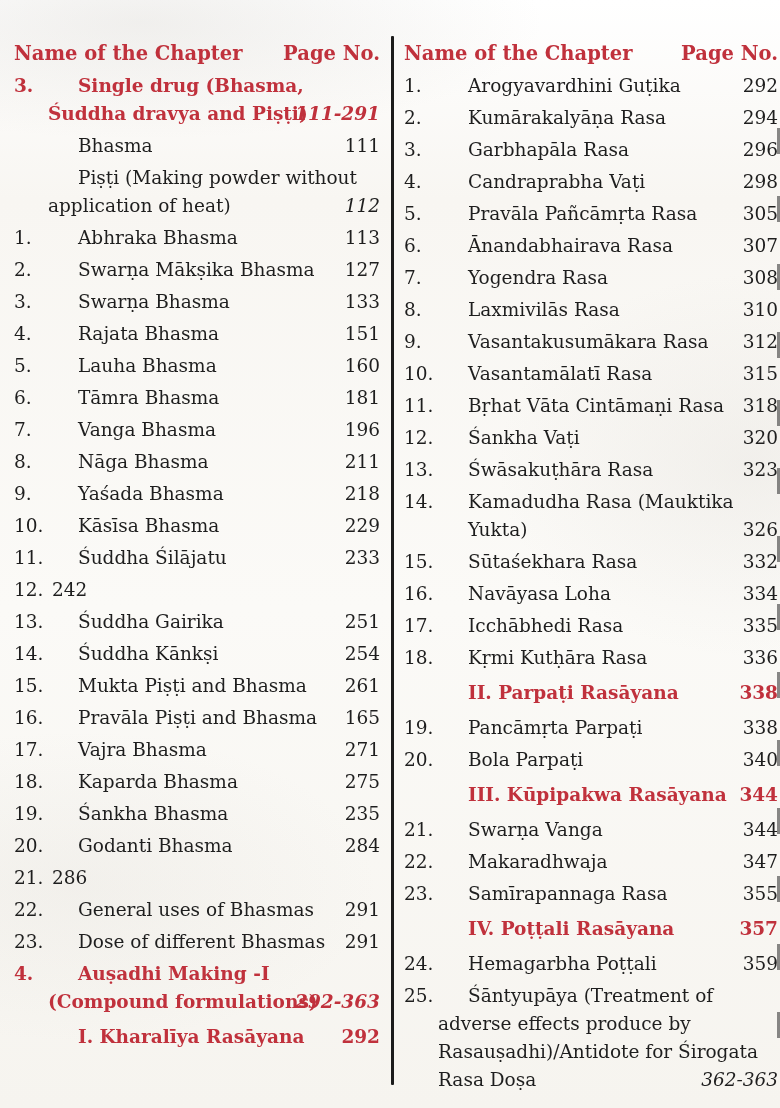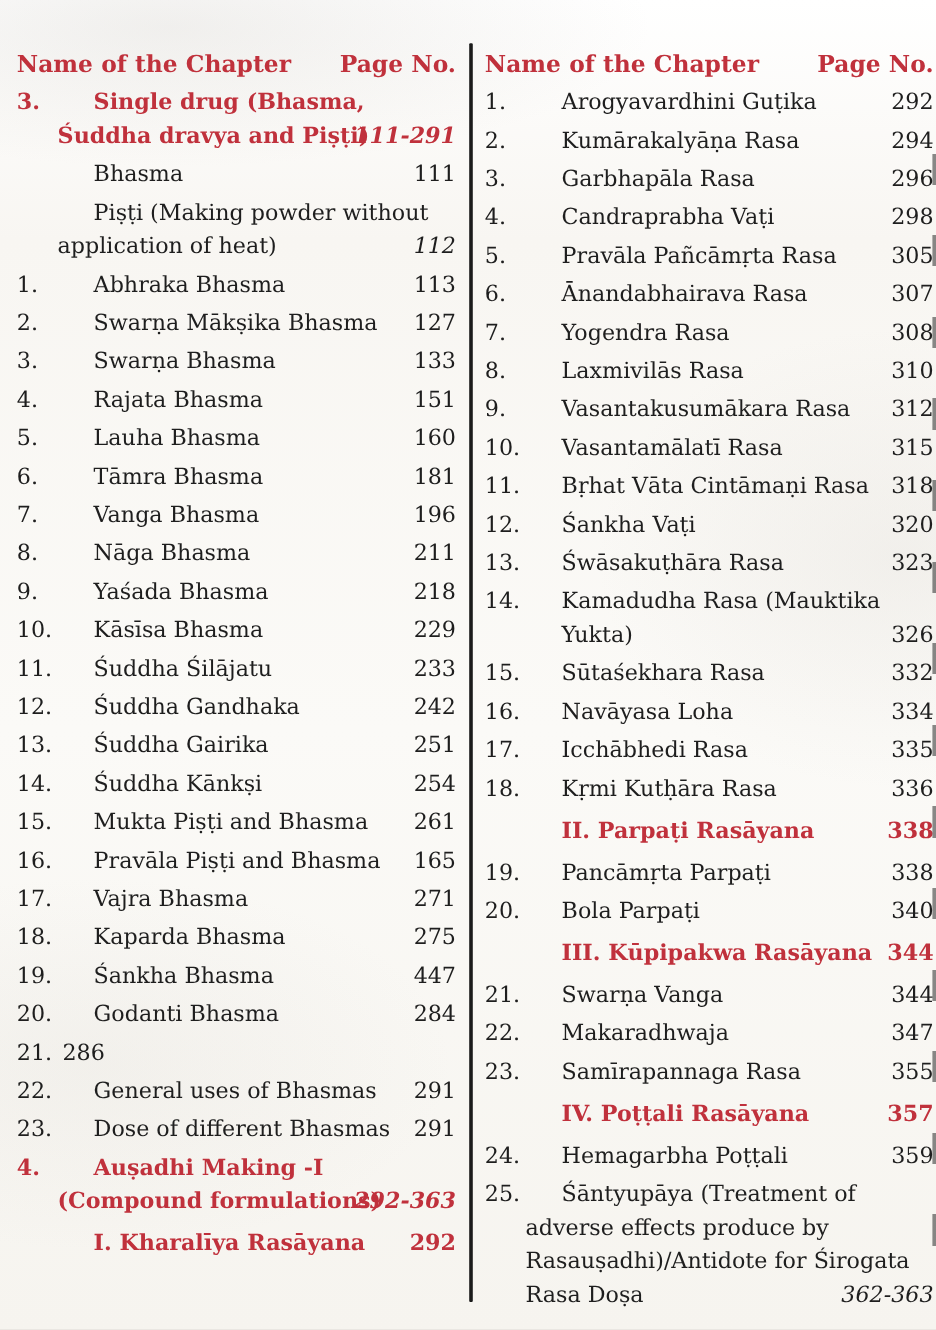--- a/index.html
+++ b/index.html
@@ -130,21 +130,20 @@
     <span class="title">Kāsīsa Bhasma</span>
     <span class="pg">229</span>
   </div>
         <div class="row">
     <span class="num">11.</span>
     <span class="title">Śuddha Śilājatu</span>
     <span class="pg">233</span>
   </div>
         <div class="row">
     <span class="num">12.</span>
-    <span class="title">Śuddha Gandhaka</span>
     <span class="pg">242</span>
   </div>
         <div class="row">
     <span class="num">13.</span>
     <span class="title">Śuddha Gairika</span>
     <span class="pg">251</span>
   </div>
         <div class="row">
     <span class="num">14.</span>
     <span class="title">Śuddha Kānkṣi</span>
@@ -166,21 +165,21 @@
     <span class="pg">271</span>
   </div>
         <div class="row">
     <span class="num">18.</span>
     <span class="title">Kaparda Bhasma</span>
     <span class="pg">275</span>
   </div>
         <div class="row">
     <span class="num">19.</span>
     <span class="title">Śankha Bhasma</span>
-    <span class="pg">447</span>
+    <span class="pg">235</span>
   </div>
         <div class="row">
     <span class="num">20.</span>
     <span class="title">Godanti Bhasma</span>
     <span class="pg">284</span>
   </div>
         <div class="row">
     <span class="num">21.</span>
     <span class="pg">286</span>
   </div>

